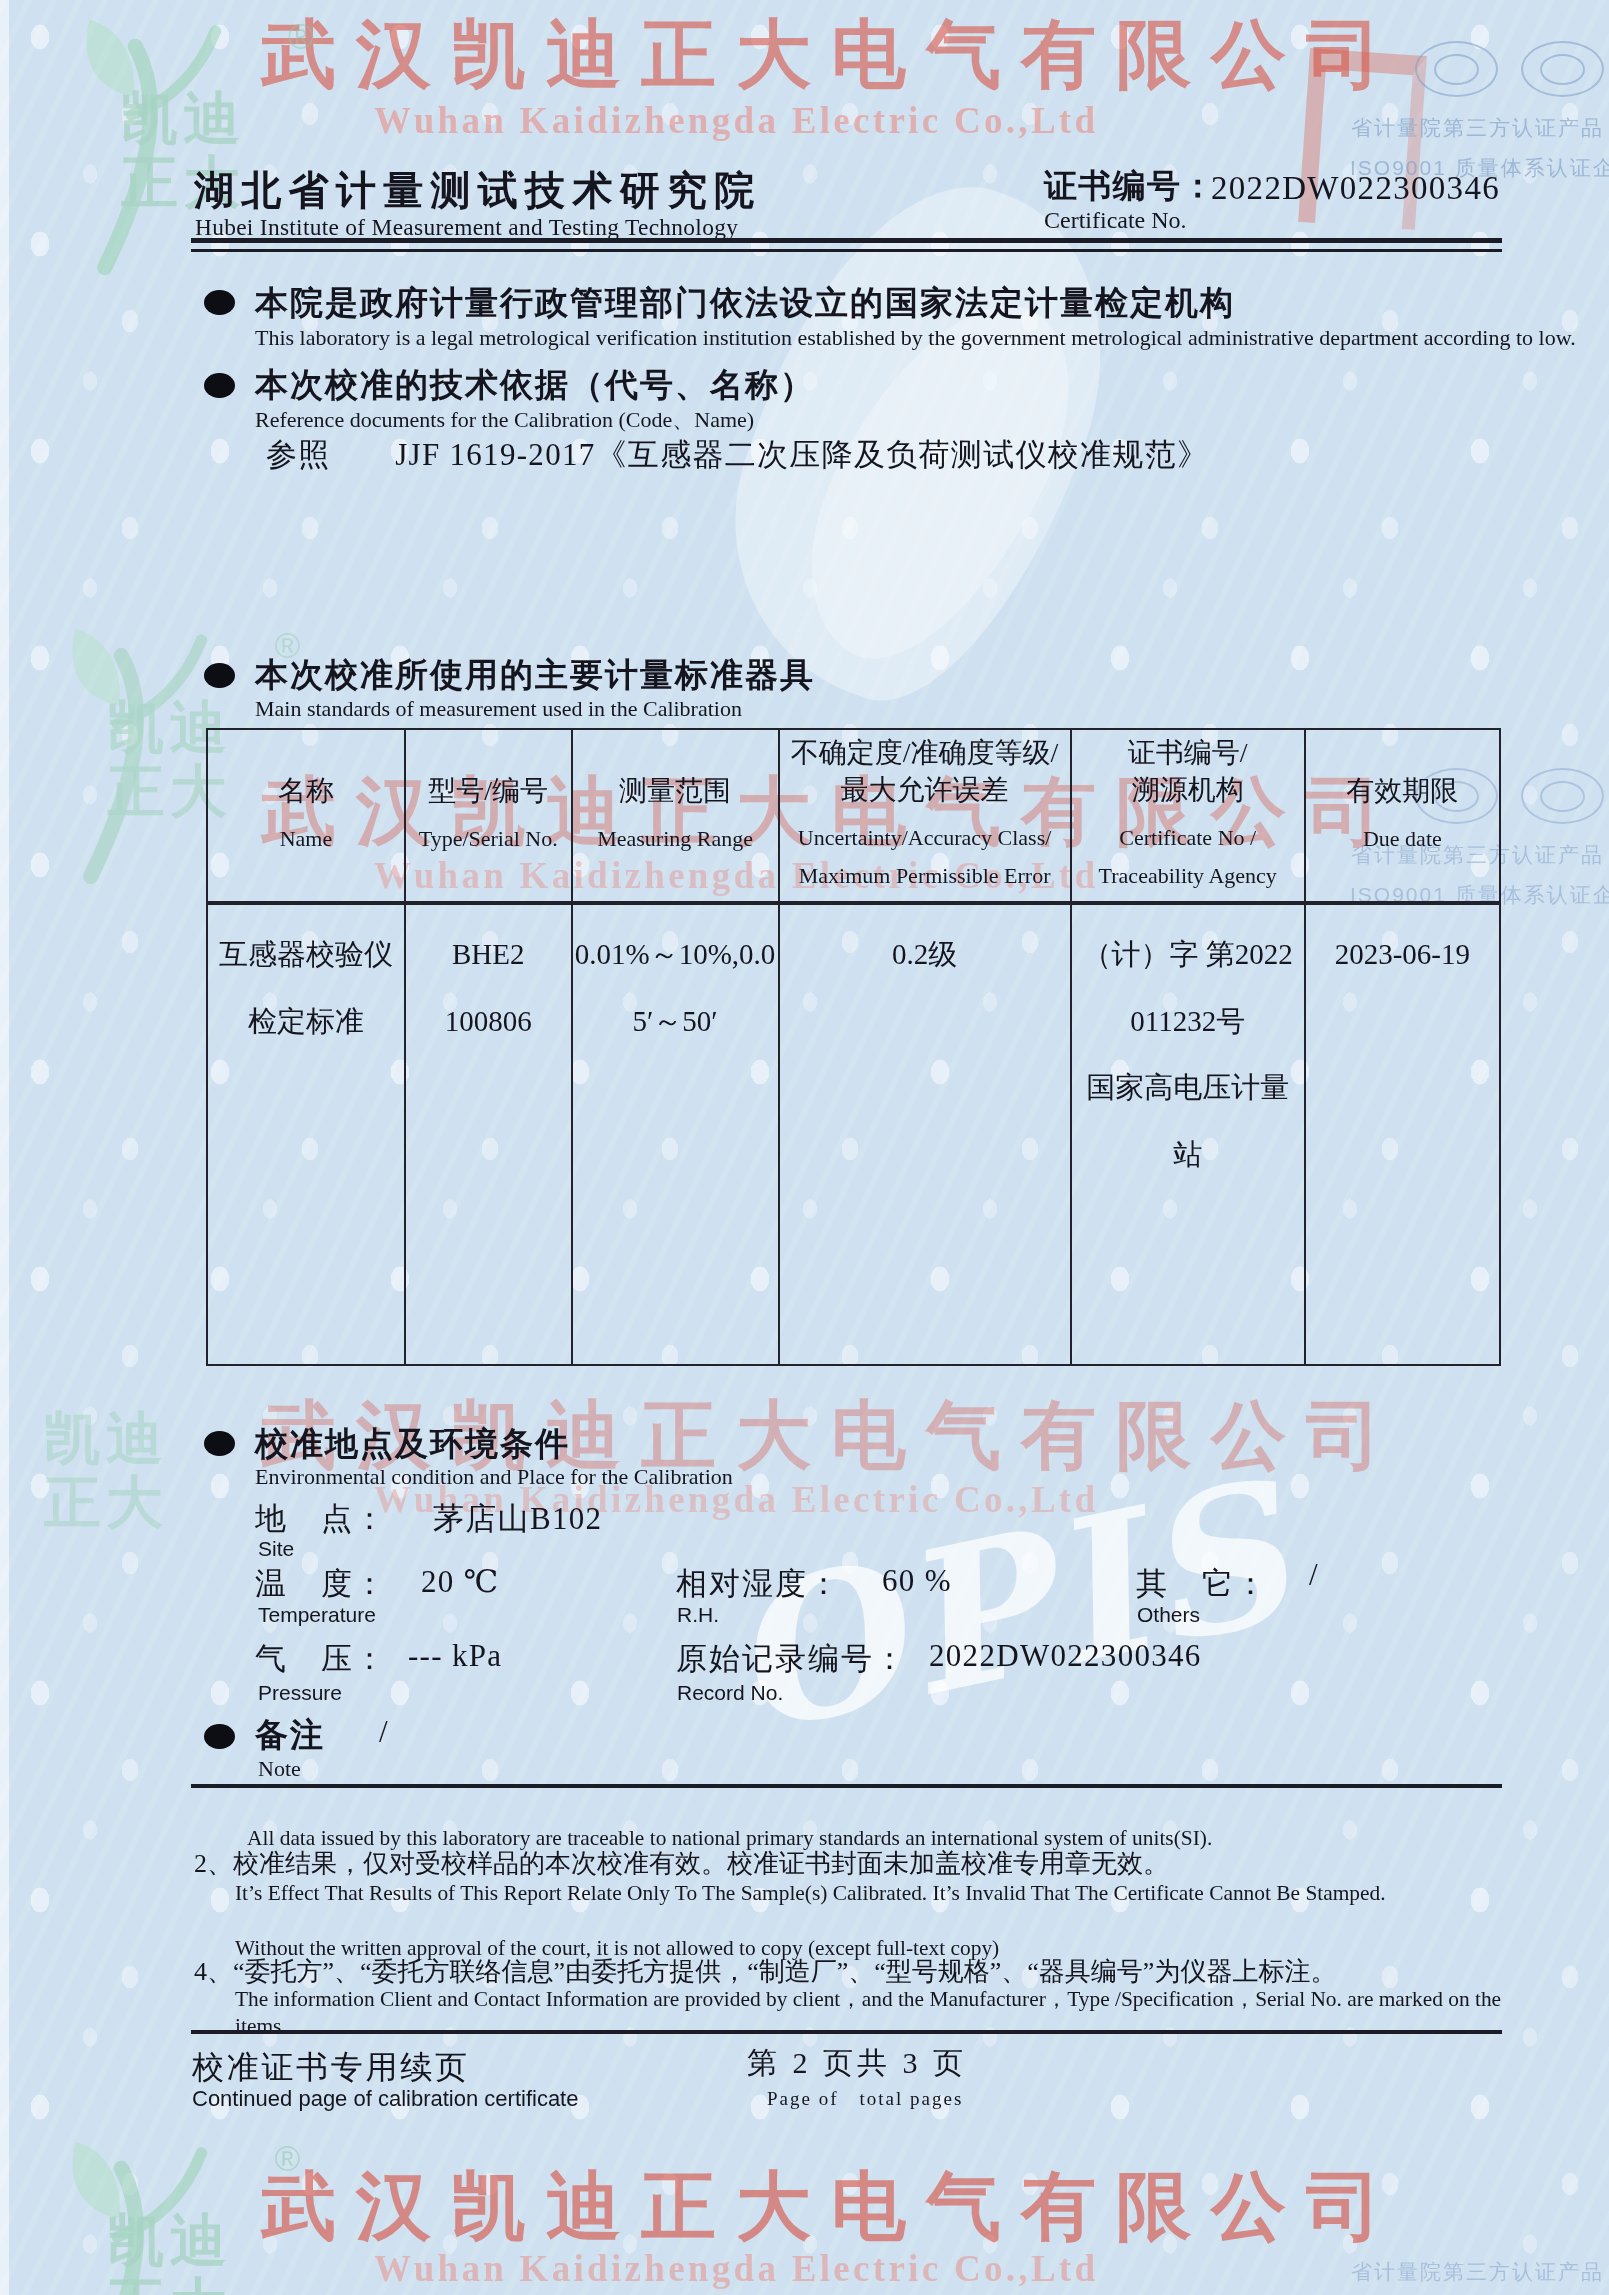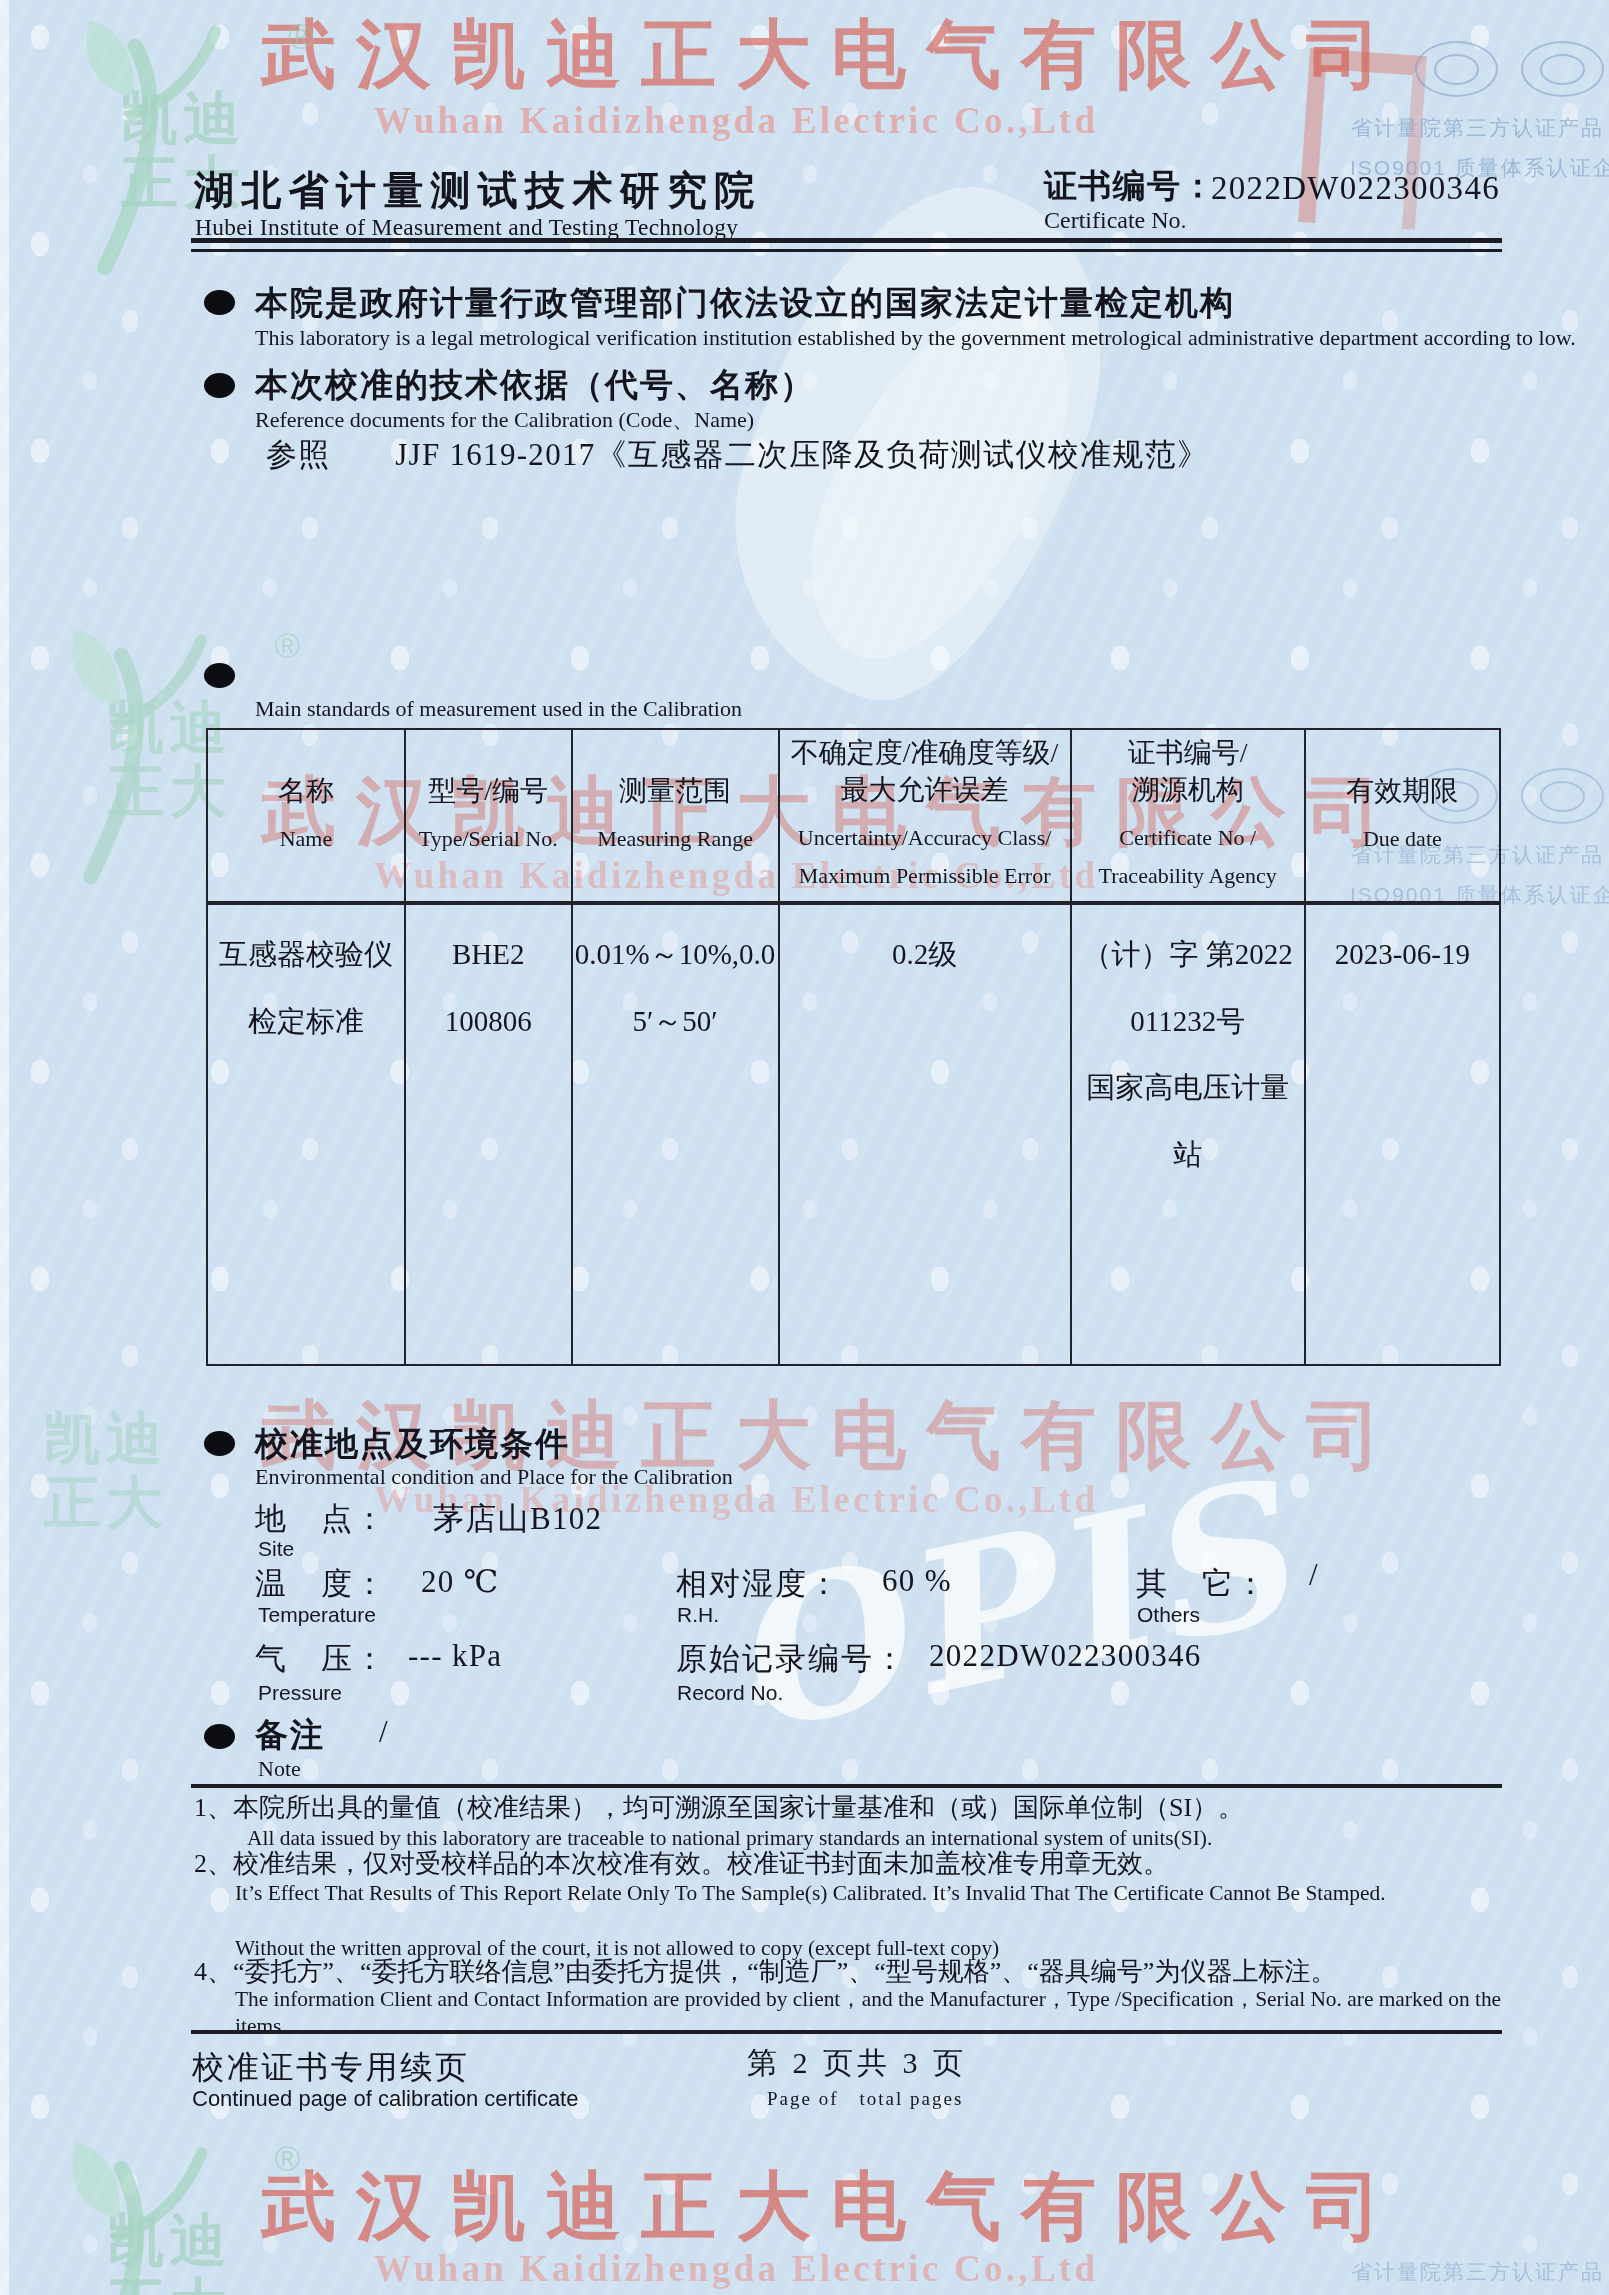--- a/index.html
+++ b/index.html
@@ -206,20 +206,21 @@
     <div class="bullet abs" style="left:204px;top:290px;"></div>
     <div class="abs sec-en" style="left:255px;top:325px;">This laboratory is a legal metrological verification institution established by the government metrological administrative department according to low.</div>
     <div class="abs sec-title" style="left:255px;top:281px;">本院是政府计量行政管理部门依法设立的国家法定计量检定机构</div>
 
     <div class="bullet abs" style="left:204px;top:373px;"></div>
     <div class="abs sec-title" style="left:255px;top:363px;">本次校准的技术依据（代号、名称）</div>
     <div class="abs sec-en" style="left:255px;top:405px;">Reference documents for the Calibration (Code、Name)</div>
     <div class="abs body-cn" style="left:266px;top:434px;">参照　　JJF 1619-2017《互感器二次压降及负荷测试仪校准规范》</div>
 
     <div class="bullet abs" style="left:204px;top:663px;"></div>
+    <div class="abs sec-title" style="left:255px;top:653px;">本次校准所使用的主要计量标准器具</div>
     <div class="abs sec-en" style="left:255px;top:696px;">Main standards of measurement used in the Calibration</div>
 
     <div class="abs table-wrap">
       <table class="std">
         <colgroup>
           <col style="width:15.3%">
             <col style="width:12.9%">
             <col style="width:16%">
           <col style="width:22.6%">
             <col style="width:18.1%">
@@ -303,21 +304,20 @@
     <div class="abs fld-lbl" style="left:676px;top:1638px;">原始记录编号：</div>
     <div class="abs fld-val" style="left:929px;top:1638px;">2022DW022300346</div>
     <div class="abs fld-sub" style="left:677px;top:1681px;">Record No.</div>
 
     <div class="bullet abs" style="left:204px;top:1724px;"></div>
     <div class="abs sec-title" style="left:255px;top:1713px;">备注</div>
     <div class="abs fld-val" style="left:379px;top:1714px;">/</div>
     <div class="abs sec-en" style="left:258px;top:1756px;">Note</div>
     <hr class="hrule abs" style="left:191px;top:1784px;width:1311px;border-top-width:4px;">
 
-    <div class="abs note-cn" style="left:194px;top:1793px;"><span class="note-num">1、</span><span>本院所出具的量值（校准结果），均可溯源至国家计量基准和（或）国际单位制（SI）。</span></div>
     <div class="abs note-en" style="left:247px;top:1825px;">All data issued by this laboratory are traceable to national primary standards an international system of units(SI).</div>
 
     <div class="abs note-cn" style="left:194px;top:1849px;"><span class="note-num">2、</span><span>校准结果，仅对受校样品的本次校准有效。校准证书封面未加盖校准专用章无效。</span></div>
     <div class="abs note-en" style="left:235px;top:1880px;">It’s Effect That Results of This Report Relate Only To The Sample(s) Calibrated. It’s Invalid That The Certificate Cannot Be Stamped.</div>
 
     <div class="abs note-en" style="left:235px;top:1935px;">Without the written approval of the court, it is not allowed to copy (except full-text copy)</div>
 
     <div class="abs note-cn" style="left:194px;top:1957px;"><span class="note-num">4、</span><span>“委托方”、“委托方联络信息”由委托方提供，“制造厂”、“型号规格”、“器具编号”为仪器上标注。</span></div>
     <div class="abs note-en" style="left:235px;top:1986px;">The information Client and Contact Information are provided by client，and the Manufacturer，Type /Specification，Serial No. are marked on the items.</div>
 

